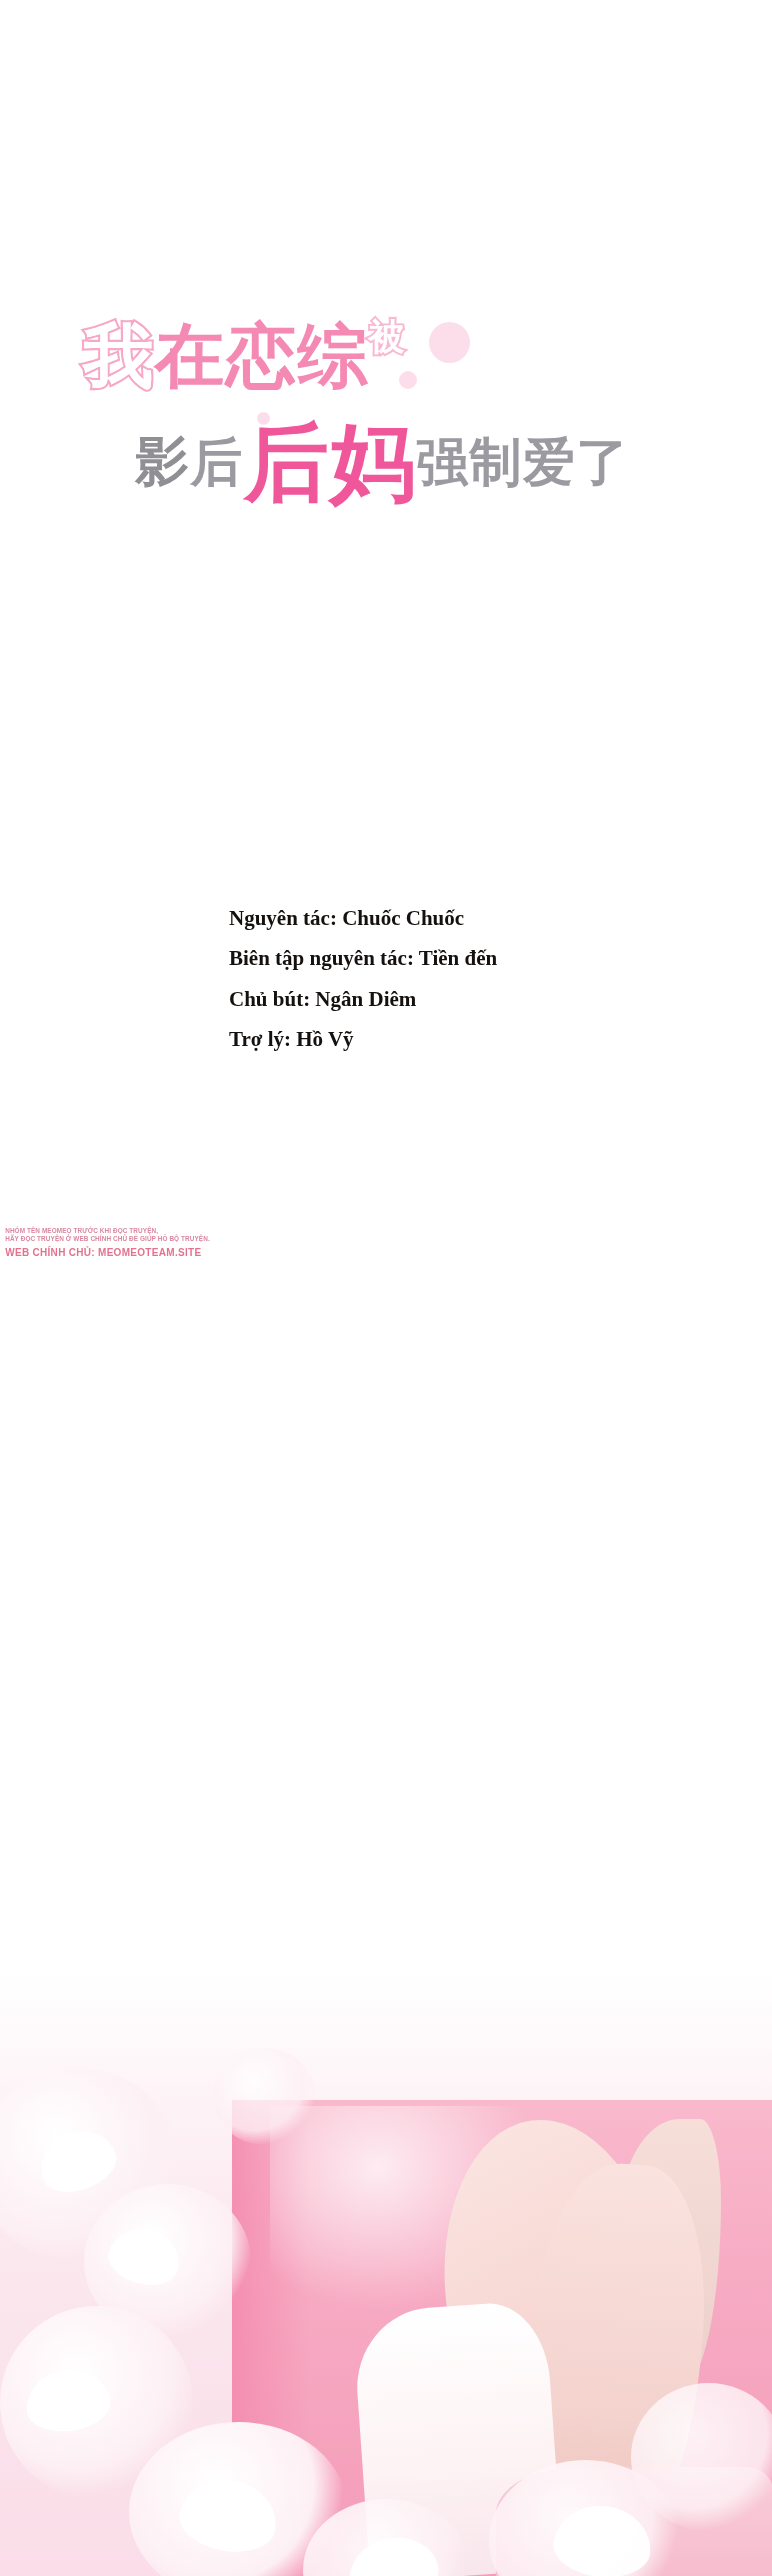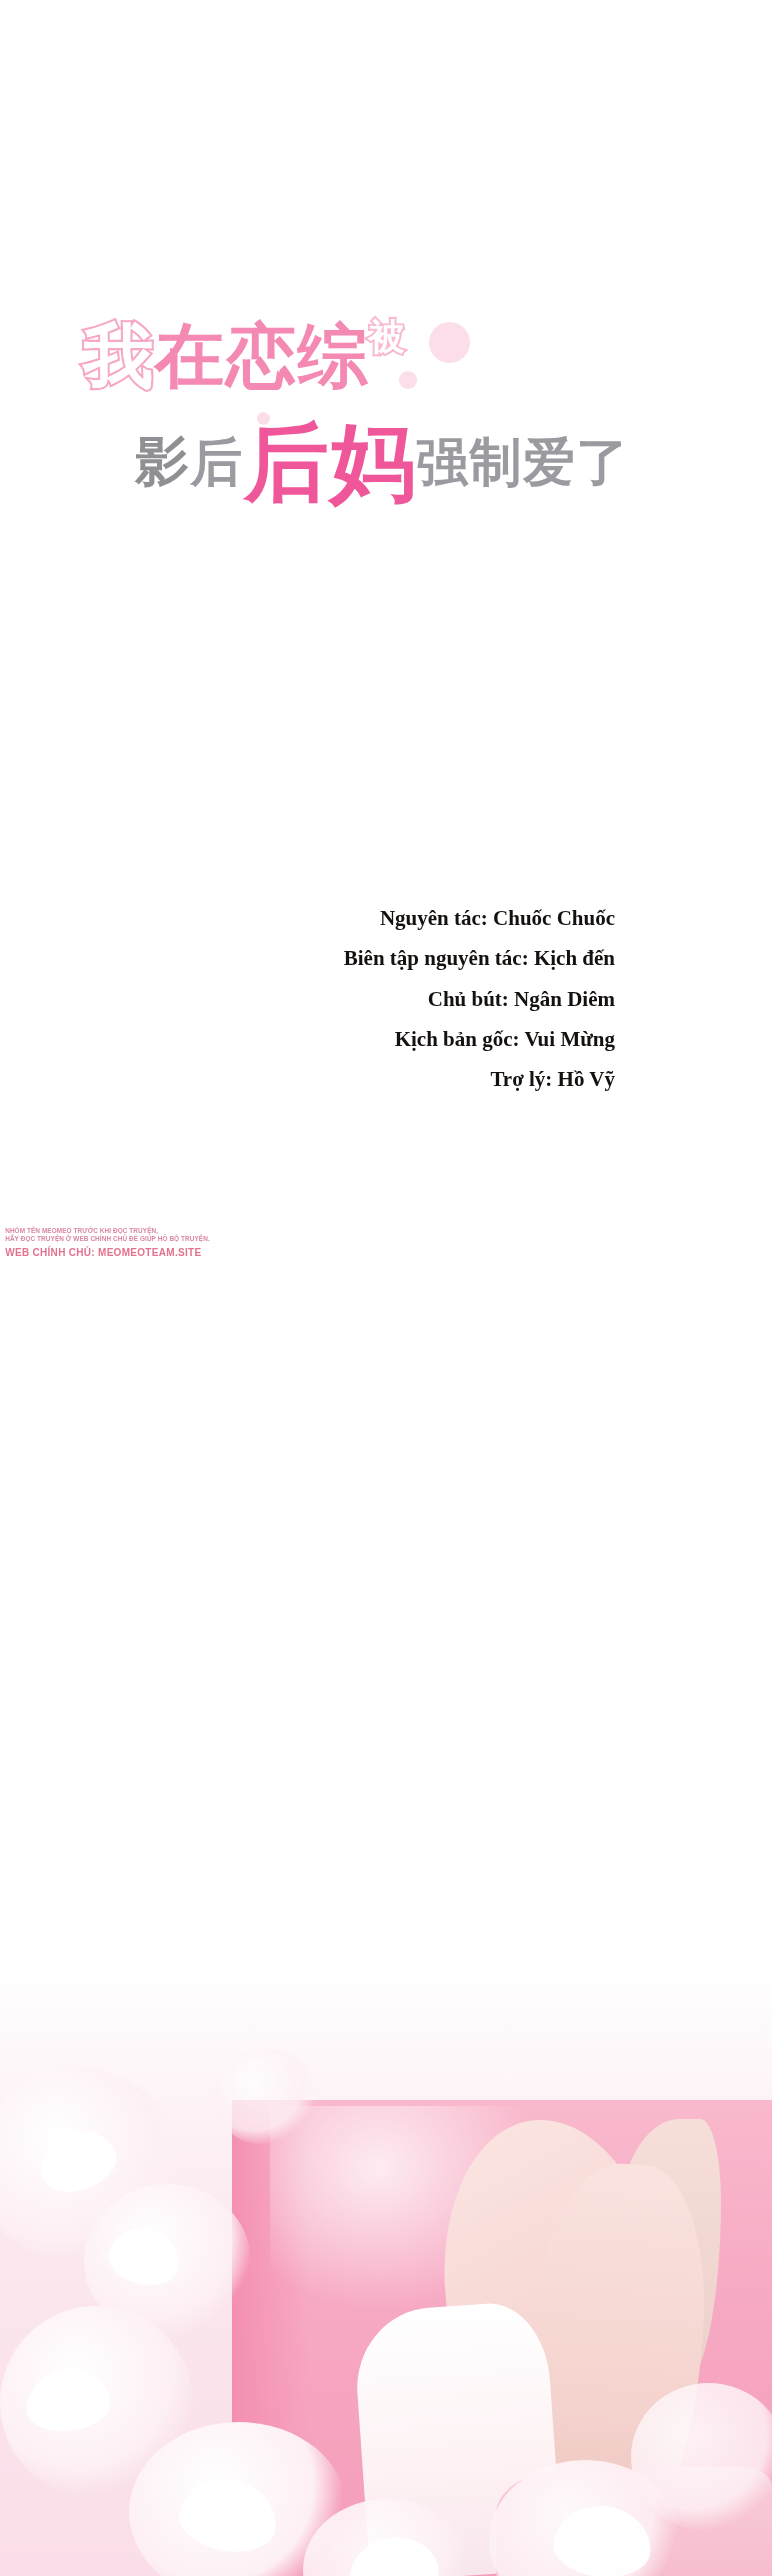--- a/index.html
+++ b/index.html
@@ -119,21 +119,20 @@
     width: 386px;
   }
   .credit-line {
     font-family: "Liberation Serif", serif;
     font-weight: bold;
     font-size: 21px;
     line-height: 1.0;
     color: #15110f;
     margin-bottom: 19.3px;
     white-space: nowrap;
-    text-align: right;
   }
 
   
   .watermark {
     position: absolute;
     left: 5.2px;
     top: 1227px;
     width: 361px;
   }
   .wm-small {
@@ -290,23 +289,22 @@
       <span class="ch ch-outline">我</span><span class="ch ch-pink">在</span><span class="ch ch-pink">恋</span><span class="ch ch-pink">综</span><span class="ch ch-small">被</span>
     </div>
 
     <div class="title-line t-row2">
       <span class="ch ch-grey">影</span><span class="ch ch-grey2">后</span><span class="ch ch-big-deep">后</span><span class="ch ch-big-deep">妈</span><span class="ch ch-grey2">强</span><span class="ch ch-grey2">制</span><span class="ch ch-grey2">爱</span><span class="ch ch-grey2">了</span>
     </div>
   </div>
 
   <div class="credits">
     <div class="credit-line">Nguyên tác: Chuốc Chuốc</div>
-    <div class="credit-line">Biên tập nguyên tác: Kịch đến</div>
+    <div class="credit-line">Biên tập nguyên tác: Tiền đến</div>
     <div class="credit-line">Chủ bút: Ngân Diêm</div>
-    <div class="credit-line">Kịch bản gốc: Vui Mừng</div>
     <div class="credit-line">Trợ lý: Hồ Vỹ</div>
   </div>
 
   <div class="watermark">
     <div class="wm-small">NHÓM TÊN MEOMEO TRƯỚC KHI ĐỌC TRUYỆN,</div>
     <div class="wm-small">HÃY ĐỌC TRUYỆN Ở WEB CHÍNH CHỦ ĐỂ GIÚP HỖ BỘ TRUYỆN.</div>
     <div class="wm-big">WEB CHÍNH CHỦ: MEOMEOTEAM.SITE</div>
   </div>
 
   <div class="art">

